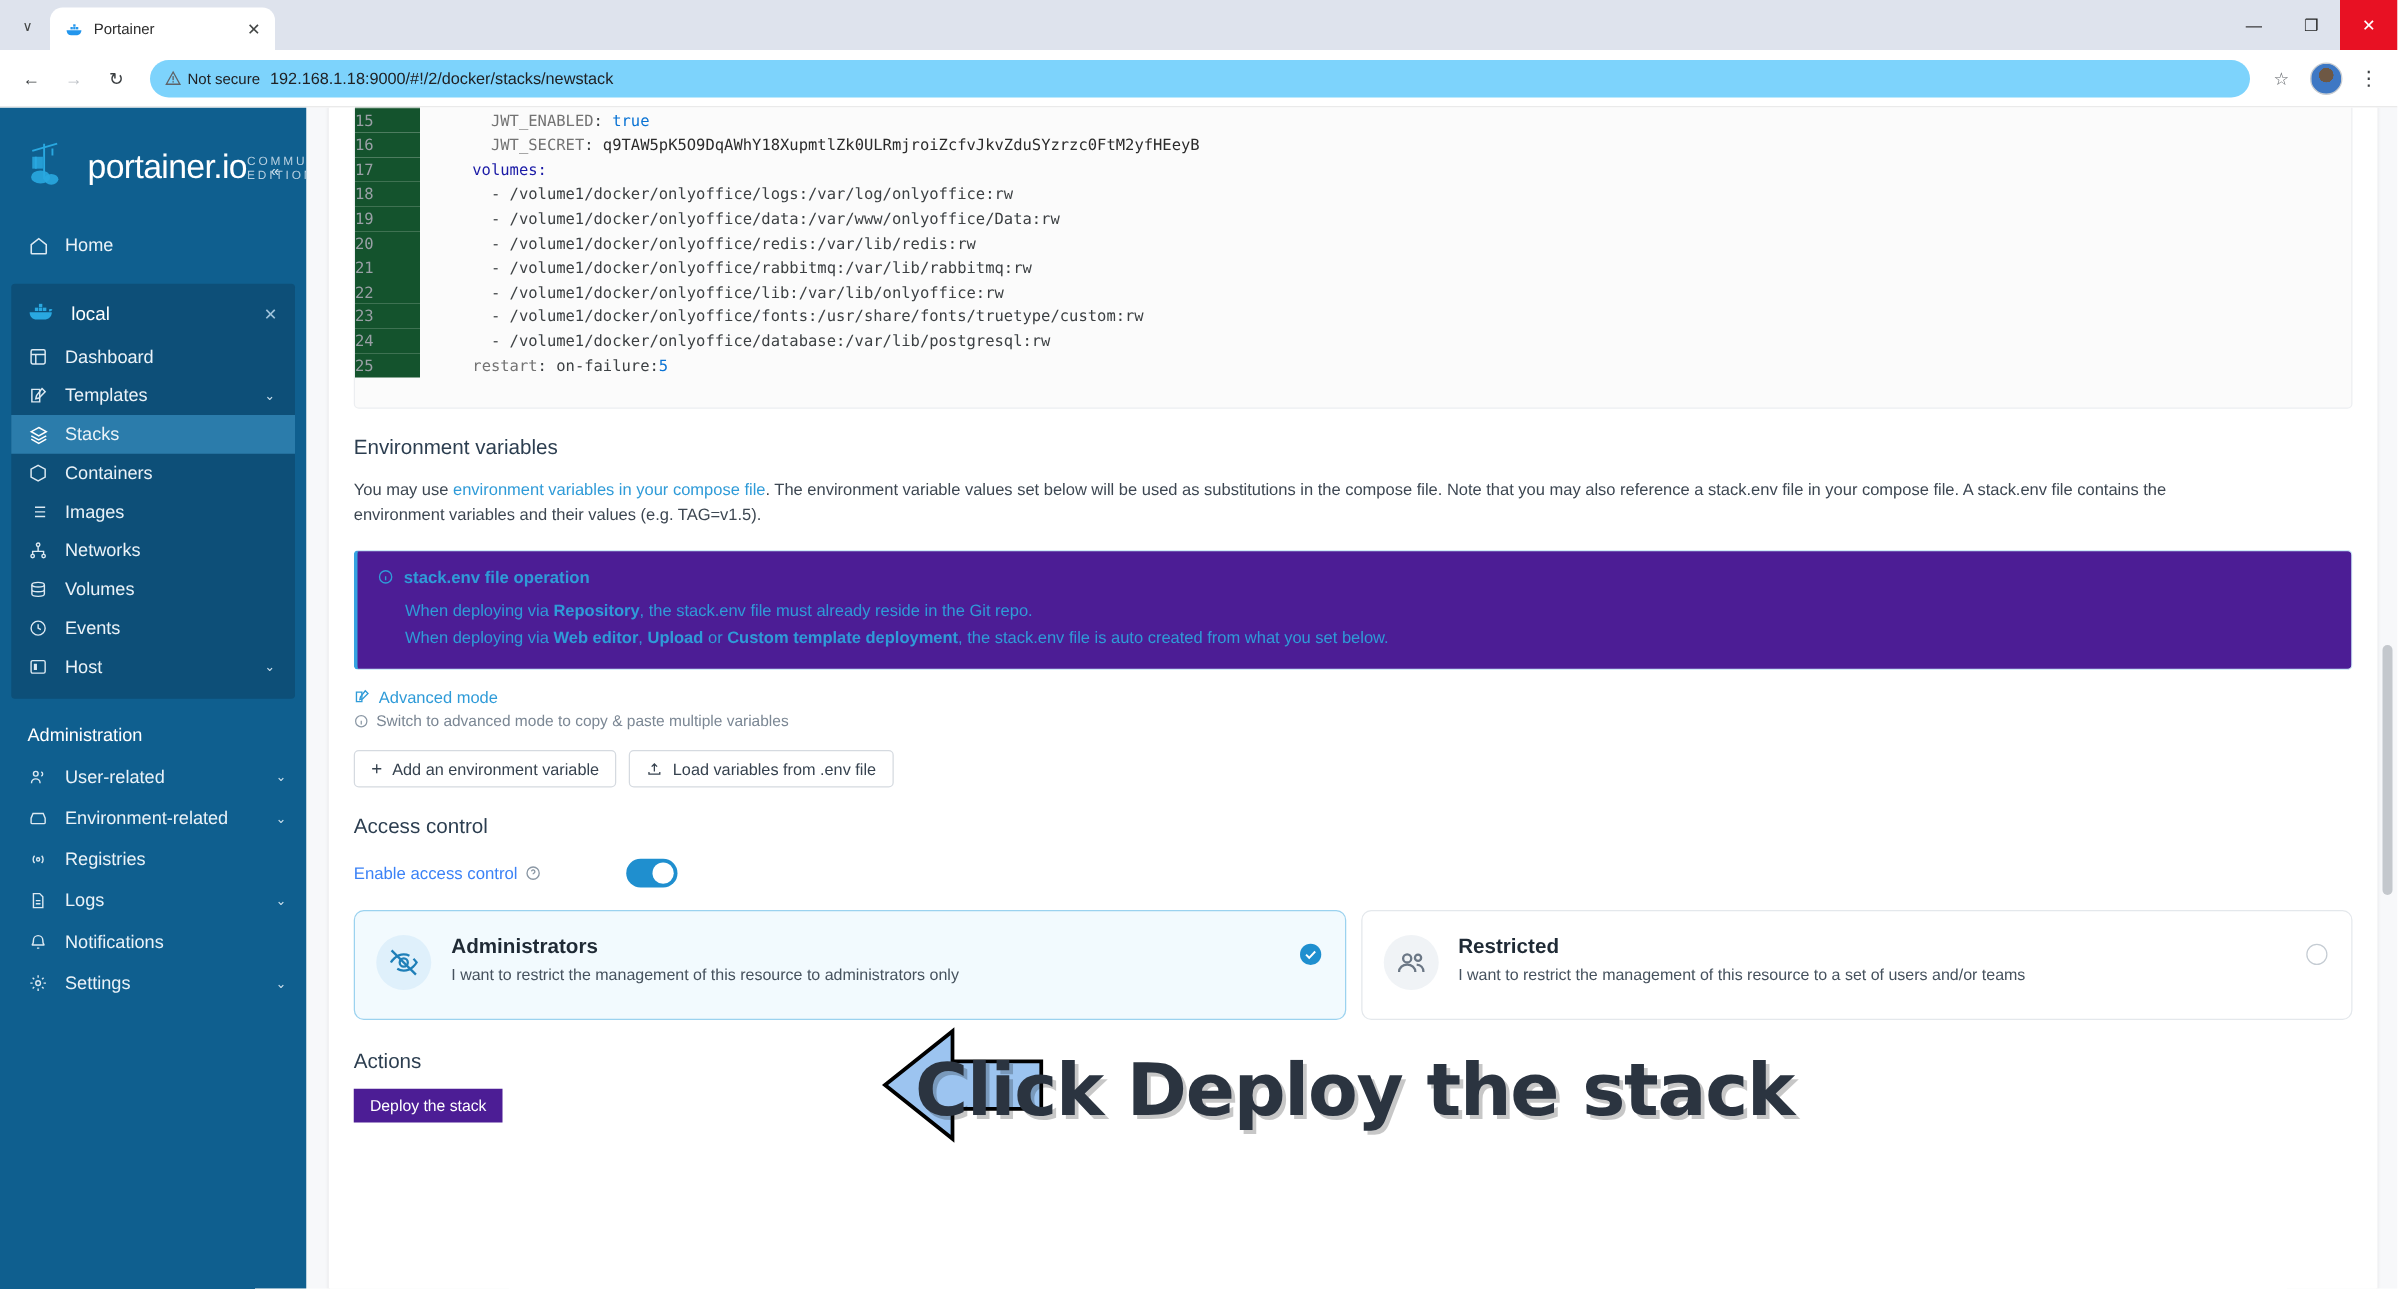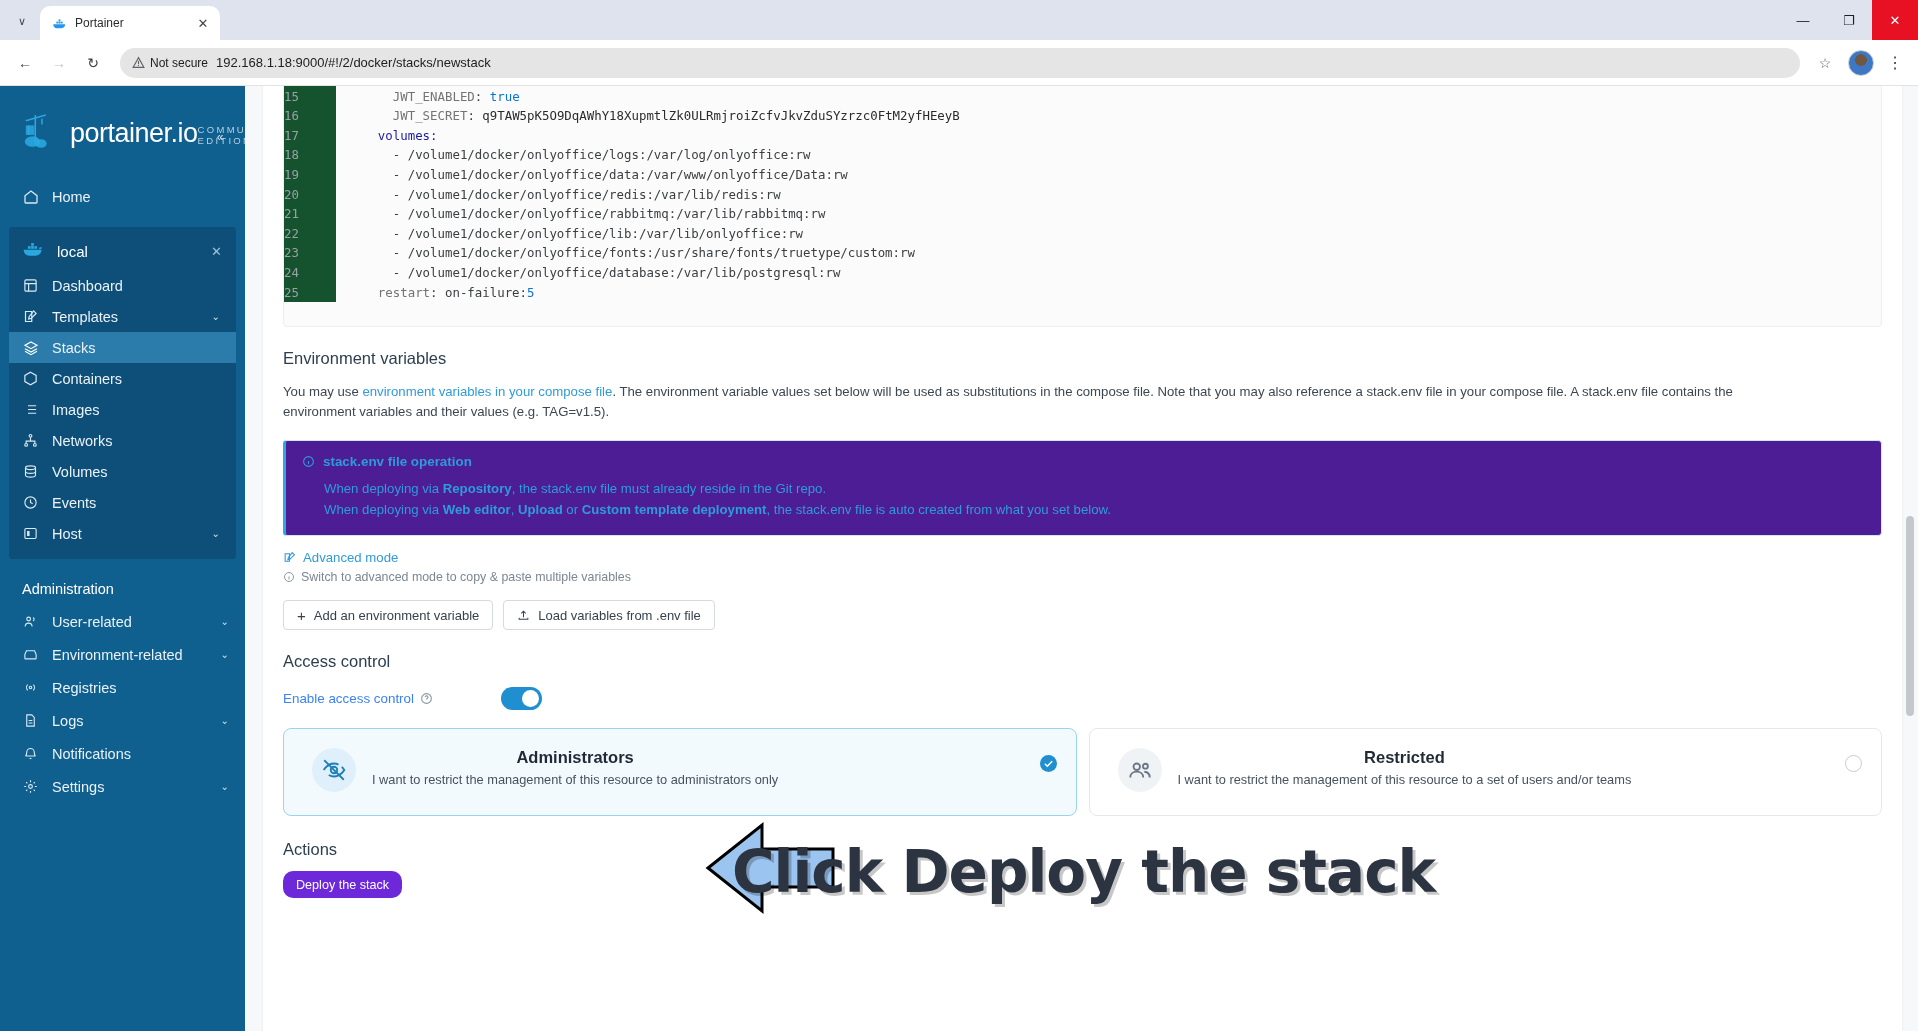--- a/index.html
+++ b/index.html
@@ -44,21 +44,21 @@
   .win-btn.close-btn { background: #e81123; color: #fff; }
 
   .toolbar {
     height: 46px; background: #fff; display: flex; align-items: center;
     padding: 0 10px; gap: 4px; flex: 0 0 46px; border-bottom: 1px solid #e3e3e3;
   }
   .nav-btn { width: 30px; height: 30px; display:flex; align-items:center; justify-content:center;
     color:#3c4043; border-radius: 50%; }
   .nav-btn.disabled { color: #bdc1c6; }
   .omnibox {
-    flex: 1; height: 30px; background: #e5e5e5; border-radius: 16px;
+    flex: 1; height: 30px; background: #7dd3fc; border-radius: 16px;
     display: flex; align-items: center; padding: 0 12px; margin: 0 8px; gap: 8px;
   }
   .notsecure { display: flex; align-items: center; gap: 5px; font-size: 12px; color: #202124; white-space: nowrap;}
   .omnibox-url { font-size: 13px; color: #202124; white-space: nowrap; overflow: hidden; flex:1; }
   .star-btn { width: 26px; height: 26px; display:flex; align-items:center; justify-content:center; color:#5f6368; }
   .avatar-btn { width: 26px; height: 26px; border-radius: 50%; margin-left: 6px;
     background: radial-gradient(circle at 50% 38%, #6e5844 0 30%, #3e78c4 31% 100%);
     border: 1px solid #c8ccd0; flex: 0 0 26px;}
   .kebab { width: 26px; height: 26px; display:flex; align-items:center; justify-content:center;
     color:#3c4043; font-size: 16px; margin-left: 4px;}
@@ -147,41 +147,41 @@
     font-family: "Liberation Sans", sans-serif;
   }
 
   .toggle-row { display: flex; align-items: center; padding: 10px 20px 0 20px; }
   .toggle-label { font-size: 13.4px; color: #3b82f6; display:flex; align-items:center; gap:6px; width: 218px;}
   .switch { width: 41px; height: 23px; border-radius: 12px; background: #1f8fcf; position: relative; }
   .switch .knob { position:absolute; right: 3px; top: 3px; width: 17px; height: 17px; border-radius: 50%; background:#fff; }
 
   .cards { display: flex; gap: 12px; padding: 18px 20px 0 20px; }
   .card {
-    flex: 1; border-radius: 8px; padding: 19px 28px; display: flex; gap: 16px;
-    align-items: flex-start; position: relative; min-height: 88px; text-align: center;
+    flex: 1; border-radius: 8px; padding: 19px 17px; display: flex; gap: 16px;
+    align-items: flex-start; position: relative; min-height: 88px;
   }
   .card.selected { background: #f2fafe; border: 1px solid #9bd2ef; }
   .card.plain { background: #fff; border: 1px solid #e4e8ec; }
   .card-ico {
     width: 44px; height: 44px; flex: 0 0 44px; border-radius: 50%;
     display:flex; align-items:center; justify-content:center;
   }
   .card.selected .card-ico { background: #dff0fb; }
   .card.plain .card-ico { background: #f0f3f6; }
   .card-title { font-size: 16.5px; color: #1f2a35; font-weight: bold; }
   .card-desc { font-size: 12.8px; color: #46525e; margin-top: 5px; }
   .card-radio { position: absolute; right: 19px; top: 26px; width: 17px; height: 17px; border-radius: 50%; }
   .card-radio.on { background: #1f8fcf; display:flex; align-items:center; justify-content:center; }
   .card-radio.off { border: 1.5px solid #c5ccd3; }
 
   .actions-title { font-size: 16.5px; color: #2c3e50; padding: 24px 20px 0 20px; }
   .deploy-btn {
-    margin: 12px 20px 0 20px; background: #6d28d9; color: #fff; border: none;
-    border-radius: 10px; height: 27px; padding: 0 13px; font-size: 12.6px;
+    margin: 12px 20px 0 20px; background: #4c1d95; color: #fff; border: none;
+    border-radius: 0; height: 27px; padding: 0 13px; font-size: 12.6px;
     font-family: "Liberation Sans", sans-serif; display: inline-flex; align-items: center;
   }
 
   
   .overlay { position: absolute; left: 0; top: 0; width: 100%; height: 100%; pointer-events: none; }
   .anno-text {
     position: absolute; left: 487px; top: 752px;
     font-family: "DejaVu Sans", sans-serif; font-weight: bold; font-size: 58px;
     color: #2b3440; letter-spacing: -1px;
     text-shadow: 3px 3px 0 rgba(0,0,0,0.22);

